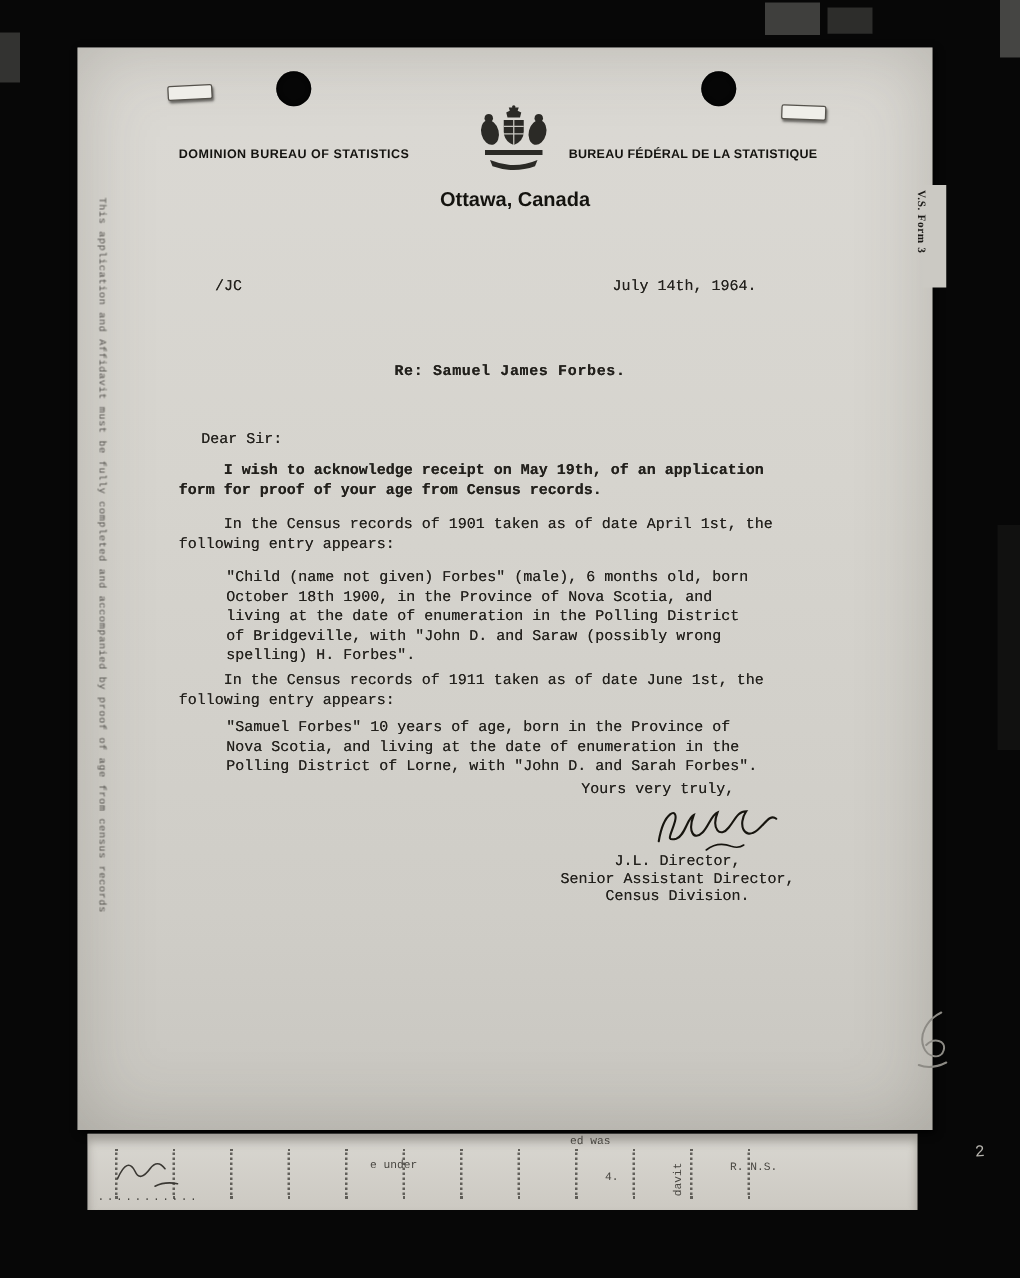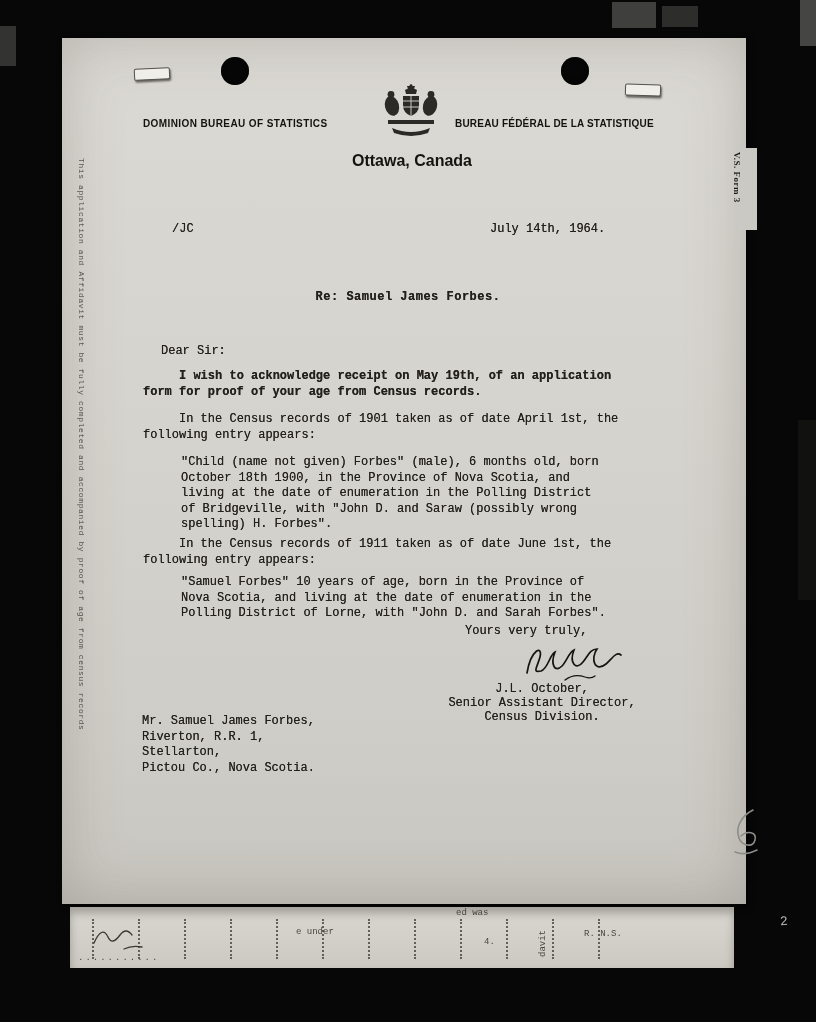--- a/index.html
+++ b/index.html
@@ -110,28 +110,24 @@
 
     <div class="mono" style="left:403px;top:586px;">Yours very truly,</div>
 
     <div style="position:absolute;left:455px;top:603px;width:110px;height:46px;">
       <svg viewBox="0 0 110 46" width="110" height="46">
         <path d="M10 32 C14 8 26 4 23 16 C20 27 15 32 24 30 C31 28 33 13 38 11 C33 24 38 32 45 25 C50 20 52 11 57 9 C52 22 59 30 66 21 C71 15 73 8 80 8 C73 18 78 32 89 23 C95 18 99 10 104 14" fill="none" stroke="#17150f" stroke-width="1.7" stroke-linecap="round"></path>
         <path d="M48 39 q9 -7 20 -3 q6 2 10 -1" fill="none" stroke="#17150f" stroke-width="1.3" stroke-linecap="round"></path>
       </svg>
     </div>
 
-    <div class="mono center" style="left:370px;top:644px;width:220px;">J.L. October,</div>
+    <div class="mono center" style="left:370px;top:644px;width:220px;">J.L. Director,</div>
     <div class="mono center" style="left:370px;top:658px;width:220px;">Senior Assistant Director,</div>
     <div class="mono center" style="left:370px;top:672px;width:220px;">Census Division.</div>
 
-    <div class="mono" style="left:80px;top:676px;">Mr. Samuel James Forbes,
-Riverton, R.R. 1,
-Stellarton,
-Pictou Co., Nova Scotia.</div>
 
     <div class="left-edge-text">This application and Affidavit must be fully completed and accompanied by proof of age from census records</div>
   </div>
 
   <div class="vs-patch"></div>
   <div class="vs-form">V.S. Form 3</div>
 
   <div style="position:absolute;left:727px;top:806px;width:36px;height:54px;">
     <svg viewBox="0 0 36 54" width="36" height="54">
       <path d="M26 4 C14 10 8 22 12 32 C15 40 26 42 28 34 C30 26 20 24 14 30 M8 46 q10 4 22 -2" fill="none" stroke="#8d8b85" stroke-width="1.6" stroke-linecap="round"></path>

